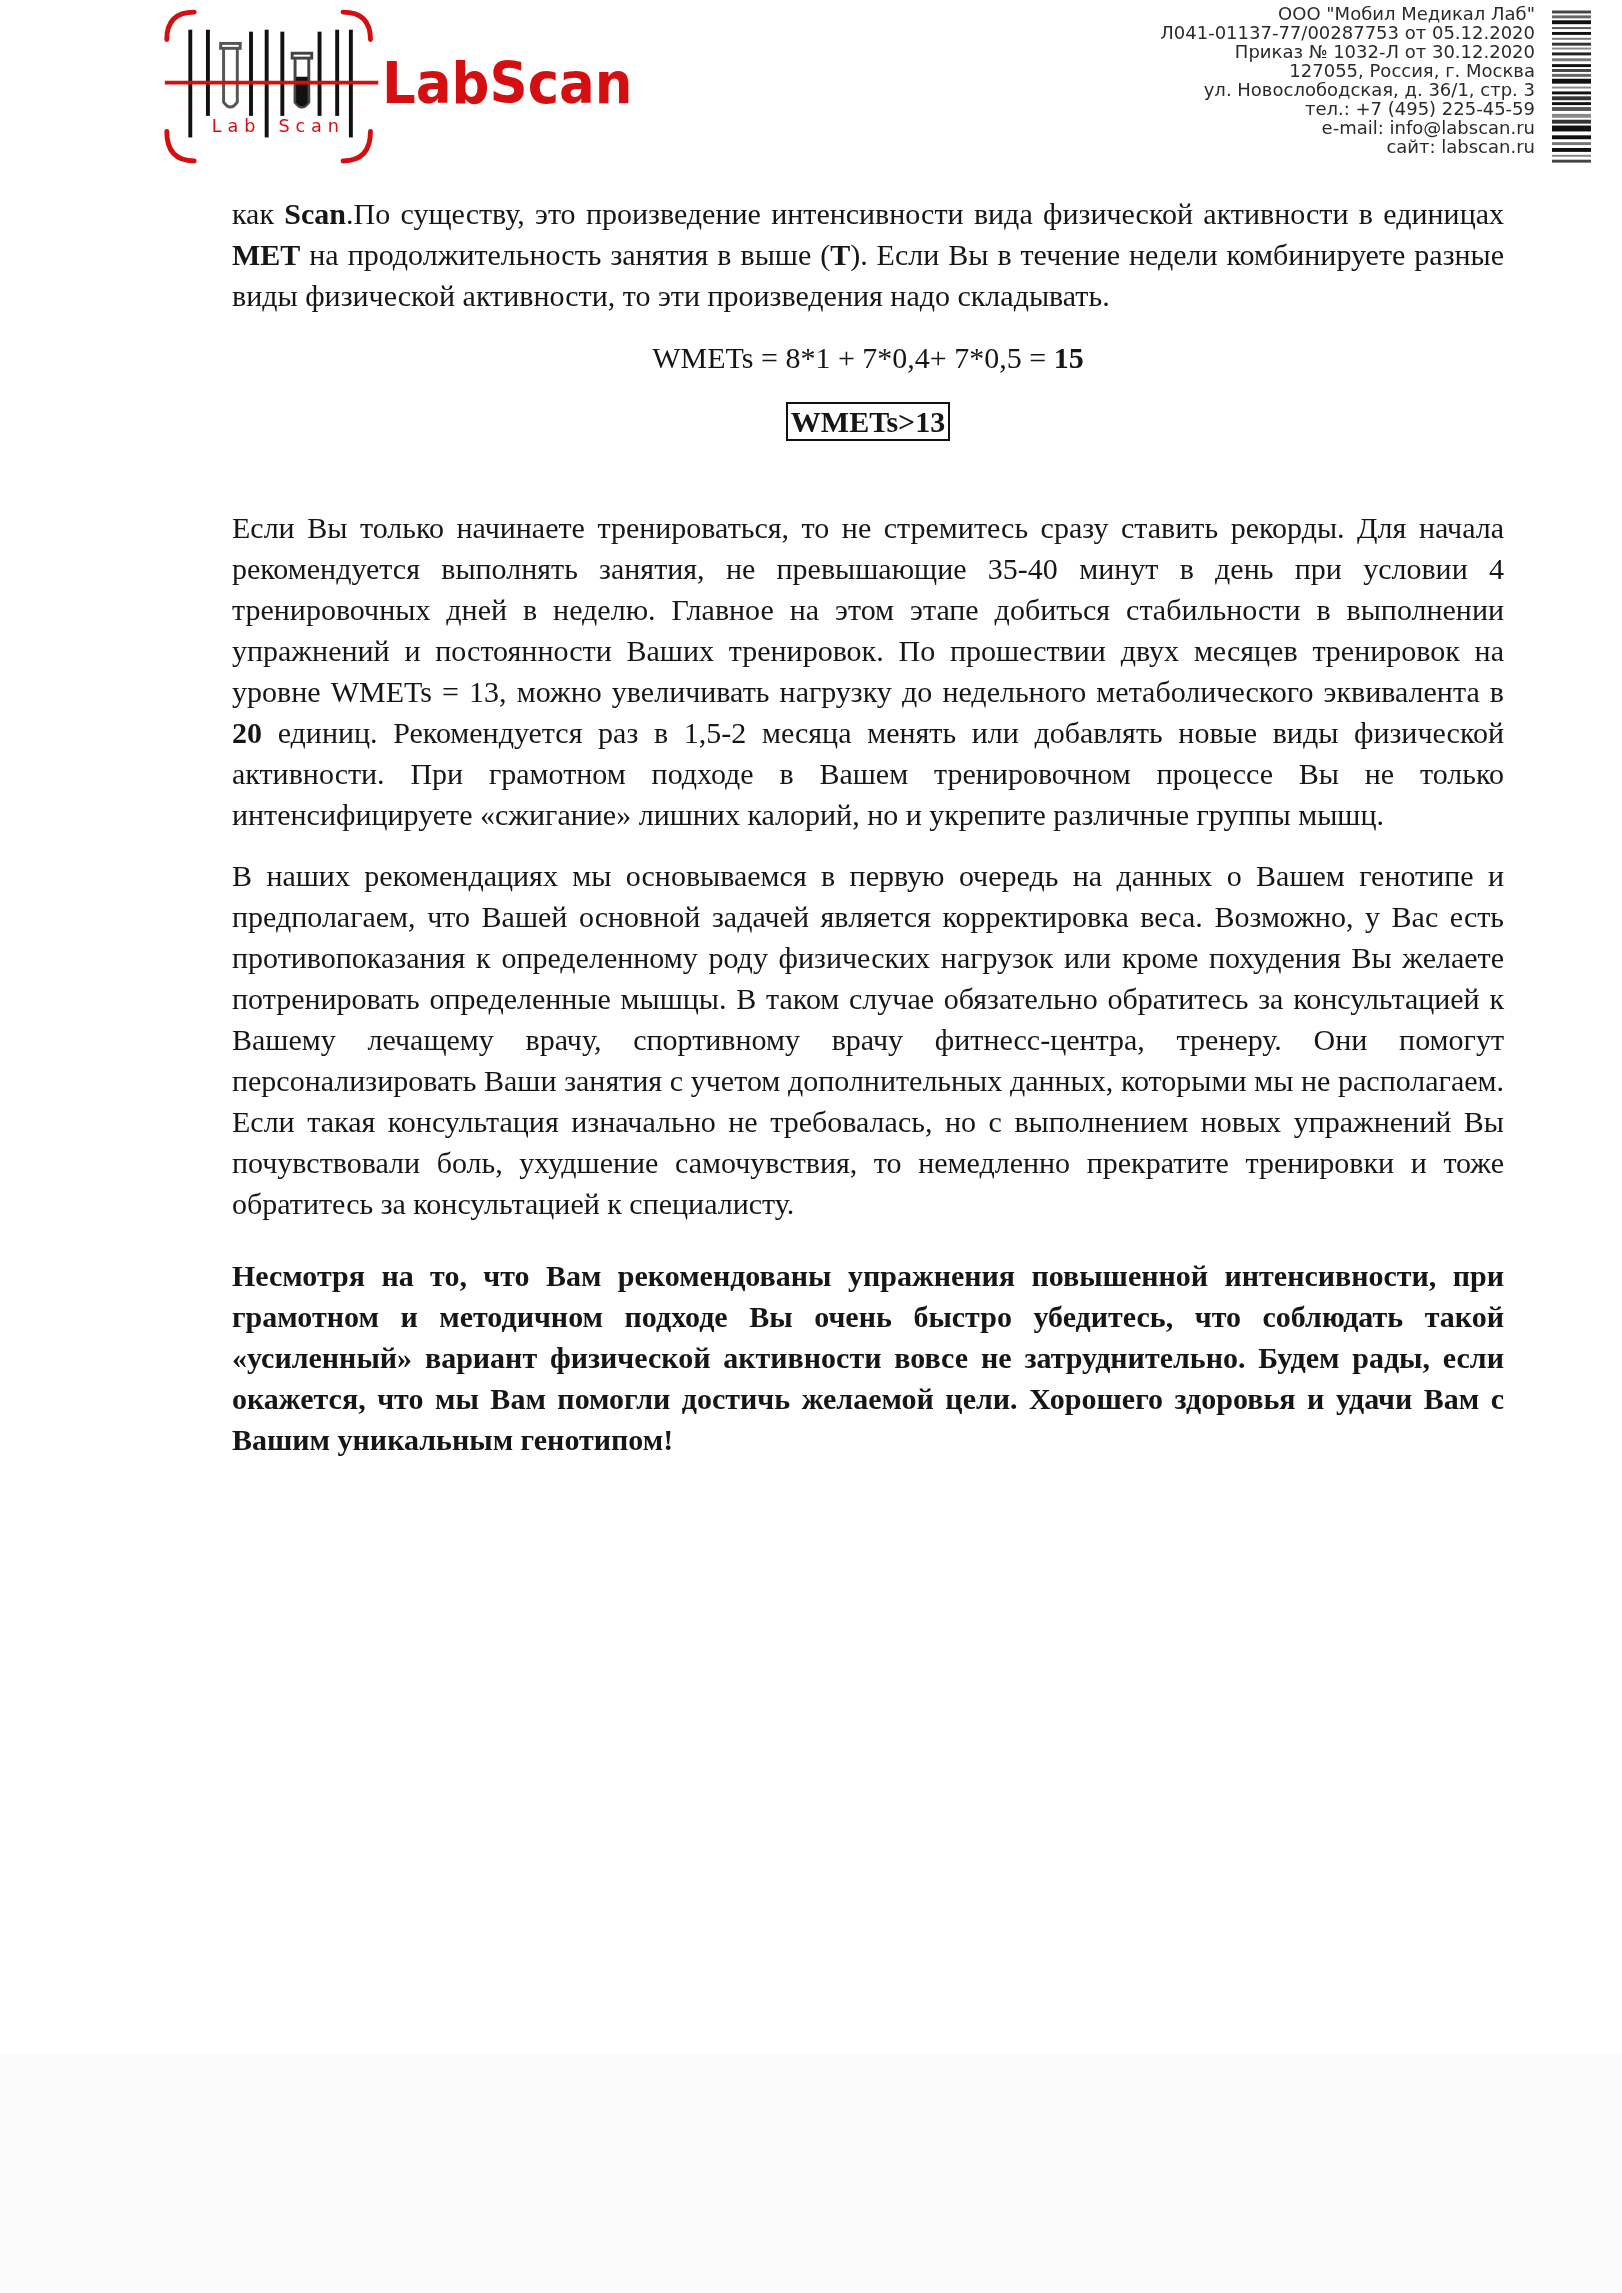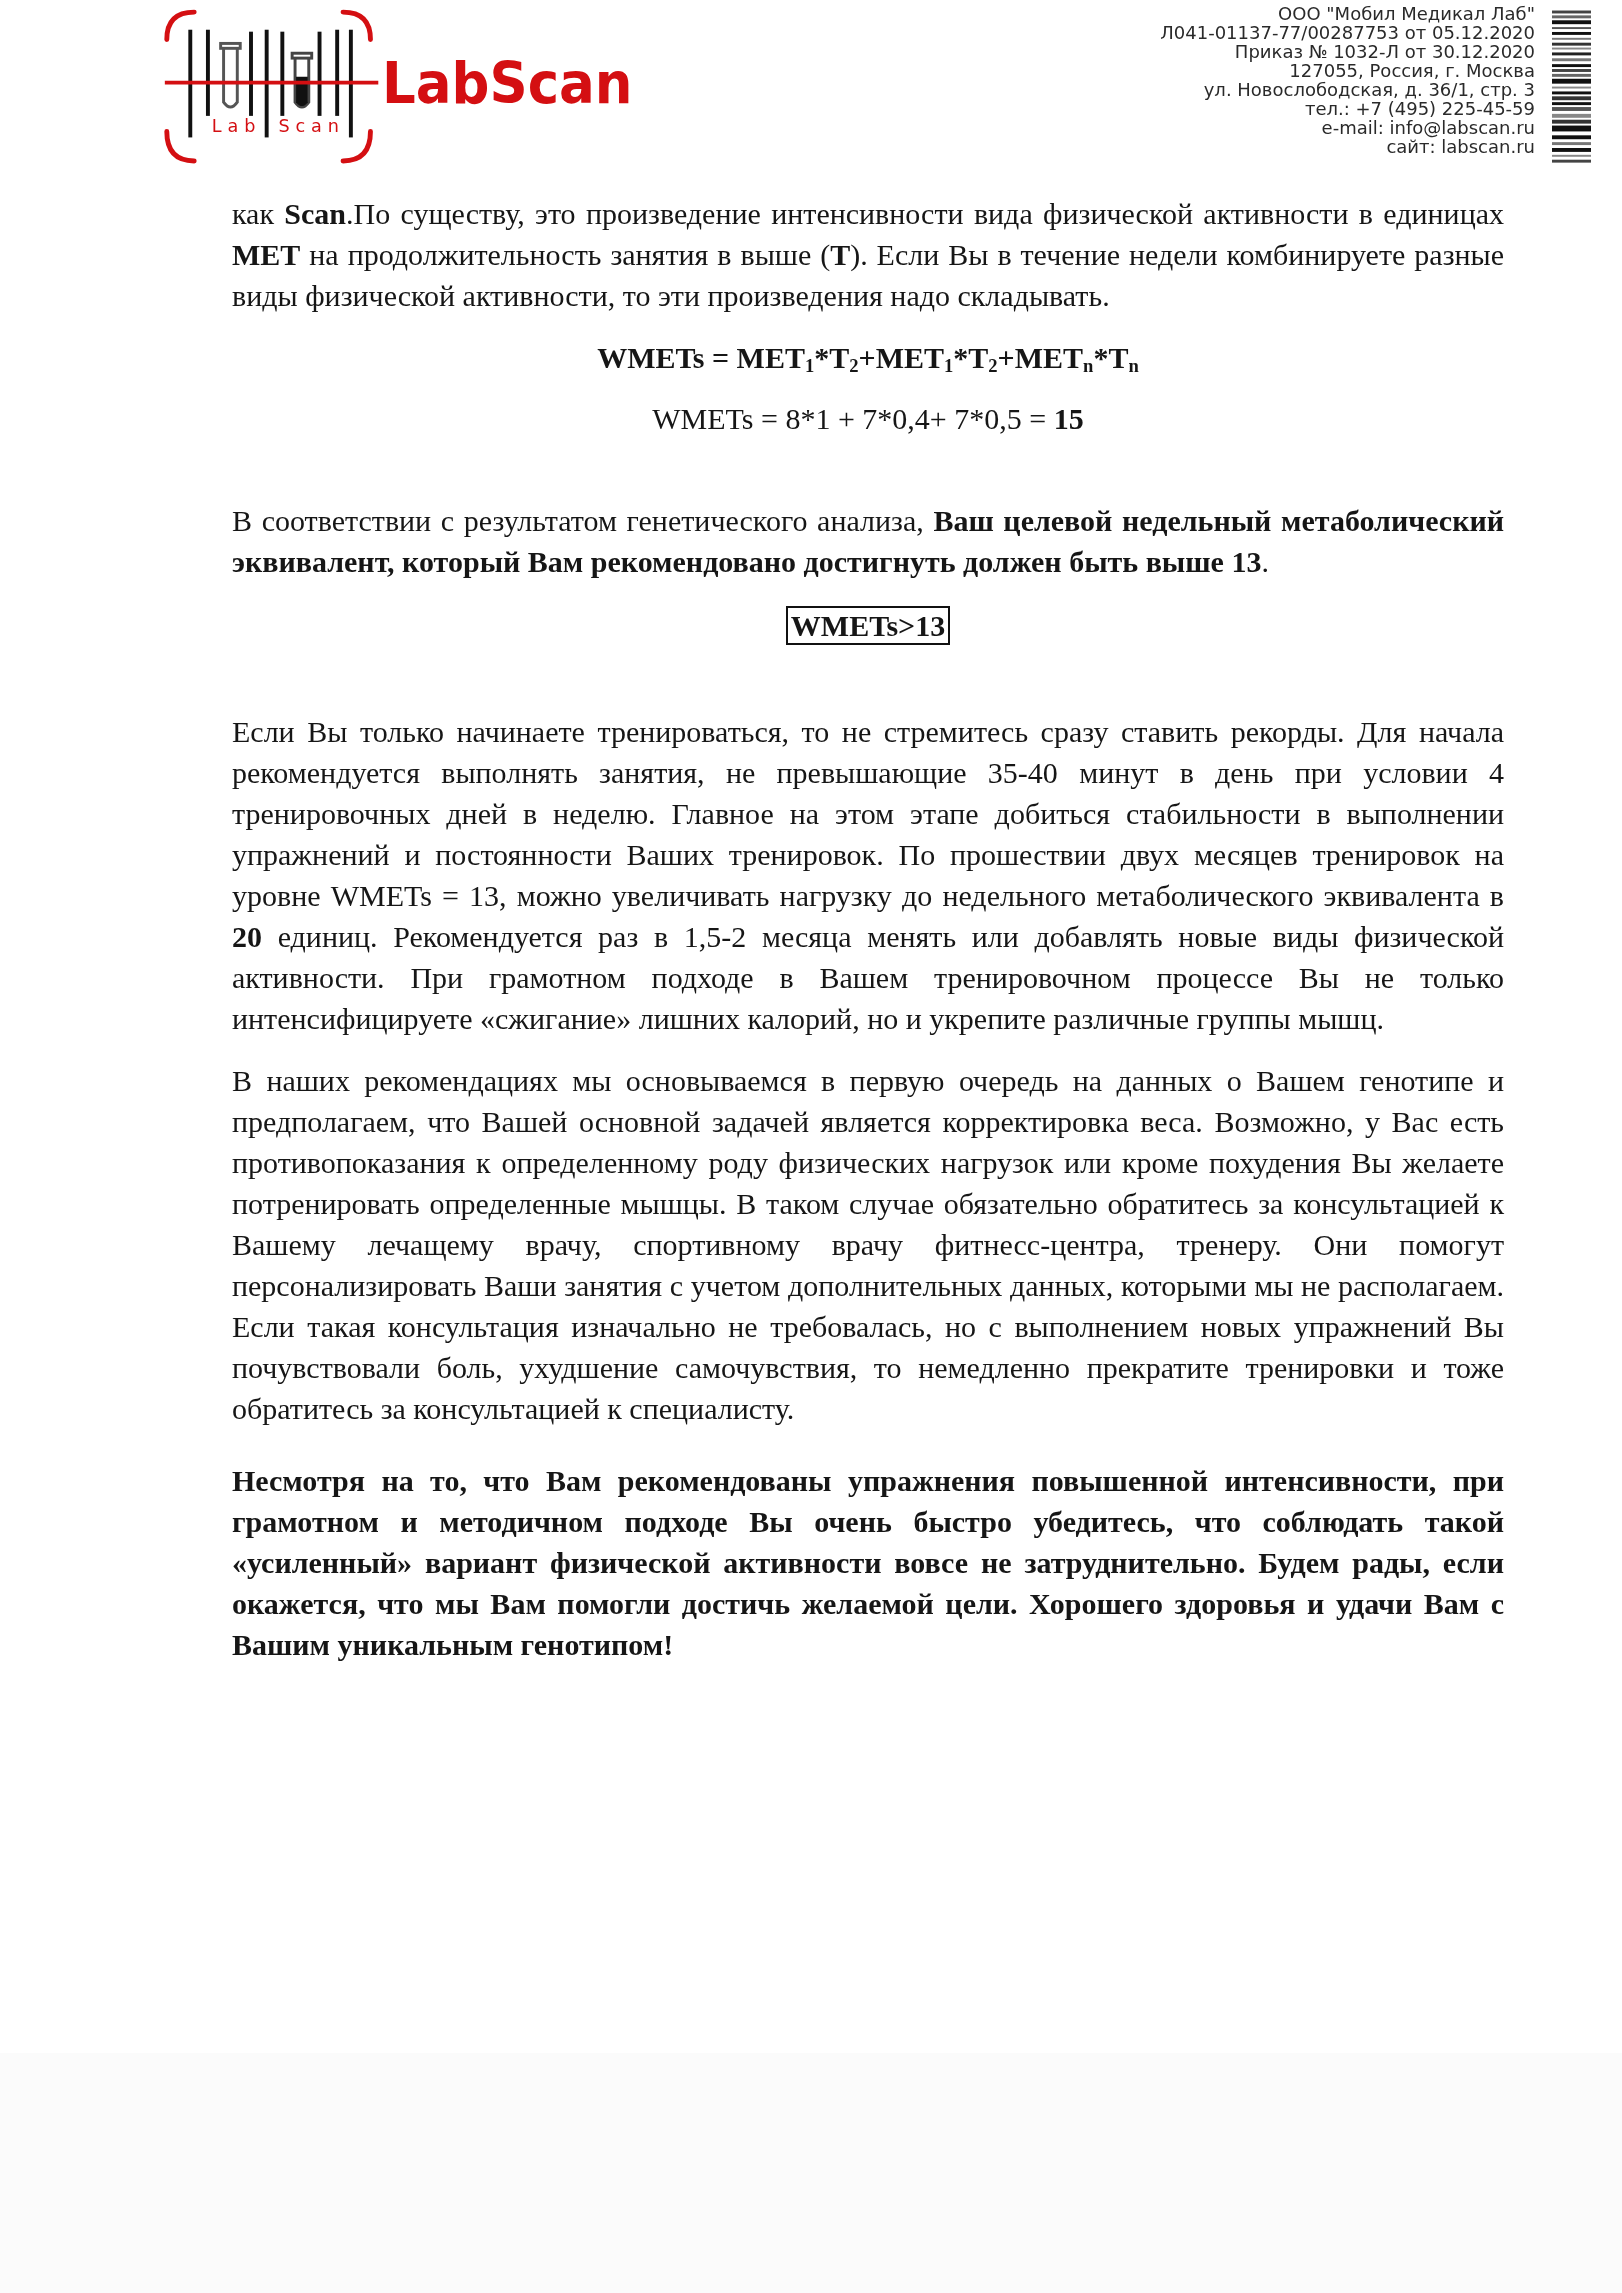--- a/index.html
+++ b/index.html
@@ -132,26 +132,24 @@
       <rect x="0" y="143" width="40" height="4"></rect>
       <rect x="0" y="150" width="40" height="2" fill="#888"></rect>
       <rect x="0" y="155" width="40" height="3" fill="#444"></rect>
     </g>
   </svg>
 
   <div class="content">
 
     <p><span>как </span><b>Scan</b><span>.По существу, это произведение интенсивности вида физической активности в единицах </span><b>МЕТ</b><span> на продолжительность занятия в выше (</span><b>Т</b><span>). Если Вы в течение недели комбинируете разные виды физической активности, то эти произведения надо складывать.</span></p>
 
-    <div class="formula" style="margin-top:20.6px;"><span>WMETs = </span><span>MET</span><sub>1</sub><span>*T</span><sub>2</sub><span>+MET</span><sub>1</sub><span>*T</span><sub>2</sub><span>+MET</span><sub>n</sub><span>*T</span><sub>n</sub></div>
 
 
     <div class="example" style="margin-top:20.6px;"><span>WMETs = 8*1 + 7*0,4+ 7*0,5 = </span><b>15</b></div>
 
-    <p style="margin-top:61px;"><span>В соответствии с результатом генетического анализа, </span><b>Ваш целевой недельный метаболический эквивалент, который Вам рекомендовано достигнуть должен быть выше 13</b><span>.</span></p>
 
     <div class="target-box-wrap" style="margin-top:23px;">
       <span class="target-box">WMETs&gt;13</span>
     </div>
 
     <p style="margin-top:65px;"><span>Если Вы только начинаете тренироваться, то не стремитесь сразу ставить рекорды. Для начала рекомендуется выполнять занятия, не превышающие 35-40 минут в день при условии 4 тренировочных дней в неделю. Главное на этом этапе добиться стабильности в выполнении упражнений и постоянности Ваших тренировок. По прошествии двух месяцев тренировок на уровне WMETs = 13, можно увеличивать нагрузку до недельного метаболического эквивалента в </span><b>20</b><span> единиц. Рекомендуется раз в 1,5-2 месяца менять или добавлять новые виды физической активности. При грамотном подходе в Вашем тренировочном процессе Вы не только интенсифицируете «сжигание» лишних калорий, но и укрепите различные группы мышц.</span></p>
 
     <p style="margin-top:20.6px;">В наших рекомендациях мы основываемся в первую очередь на данных о Вашем генотипе и предполагаем, что Вашей основной задачей является корректировка веса. Возможно, у Вас есть противопоказания к определенному роду физических нагрузок или кроме похудения Вы желаете потренировать определенные мышцы. В таком случае обязательно обратитесь за консультацией к Вашему лечащему врачу, спортивному врачу фитнесс-центра, тренеру. Они помогут персонализировать Ваши занятия с учетом дополнительных данных, которыми мы не располагаем. Если такая консультация изначально не требовалась, но с выполнением новых упражнений Вы почувствовали боль, ухудшение самочувствия, то немедленно прекратите тренировки и тоже обратитесь за консультацией к специалисту.</p>
 
     <p style="margin-top:31px;font-weight:bold;">Несмотря на то, что Вам рекомендованы упражнения повышенной интенсивности, при грамотном и методичном подходе Вы очень быстро убедитесь, что соблюдать такой «усиленный» вариант физической активности вовсе не затруднительно. Будем рады, если окажется, что мы Вам помогли достичь желаемой цели. Хорошего здоровья и удачи Вам с Вашим уникальным генотипом!</p>

